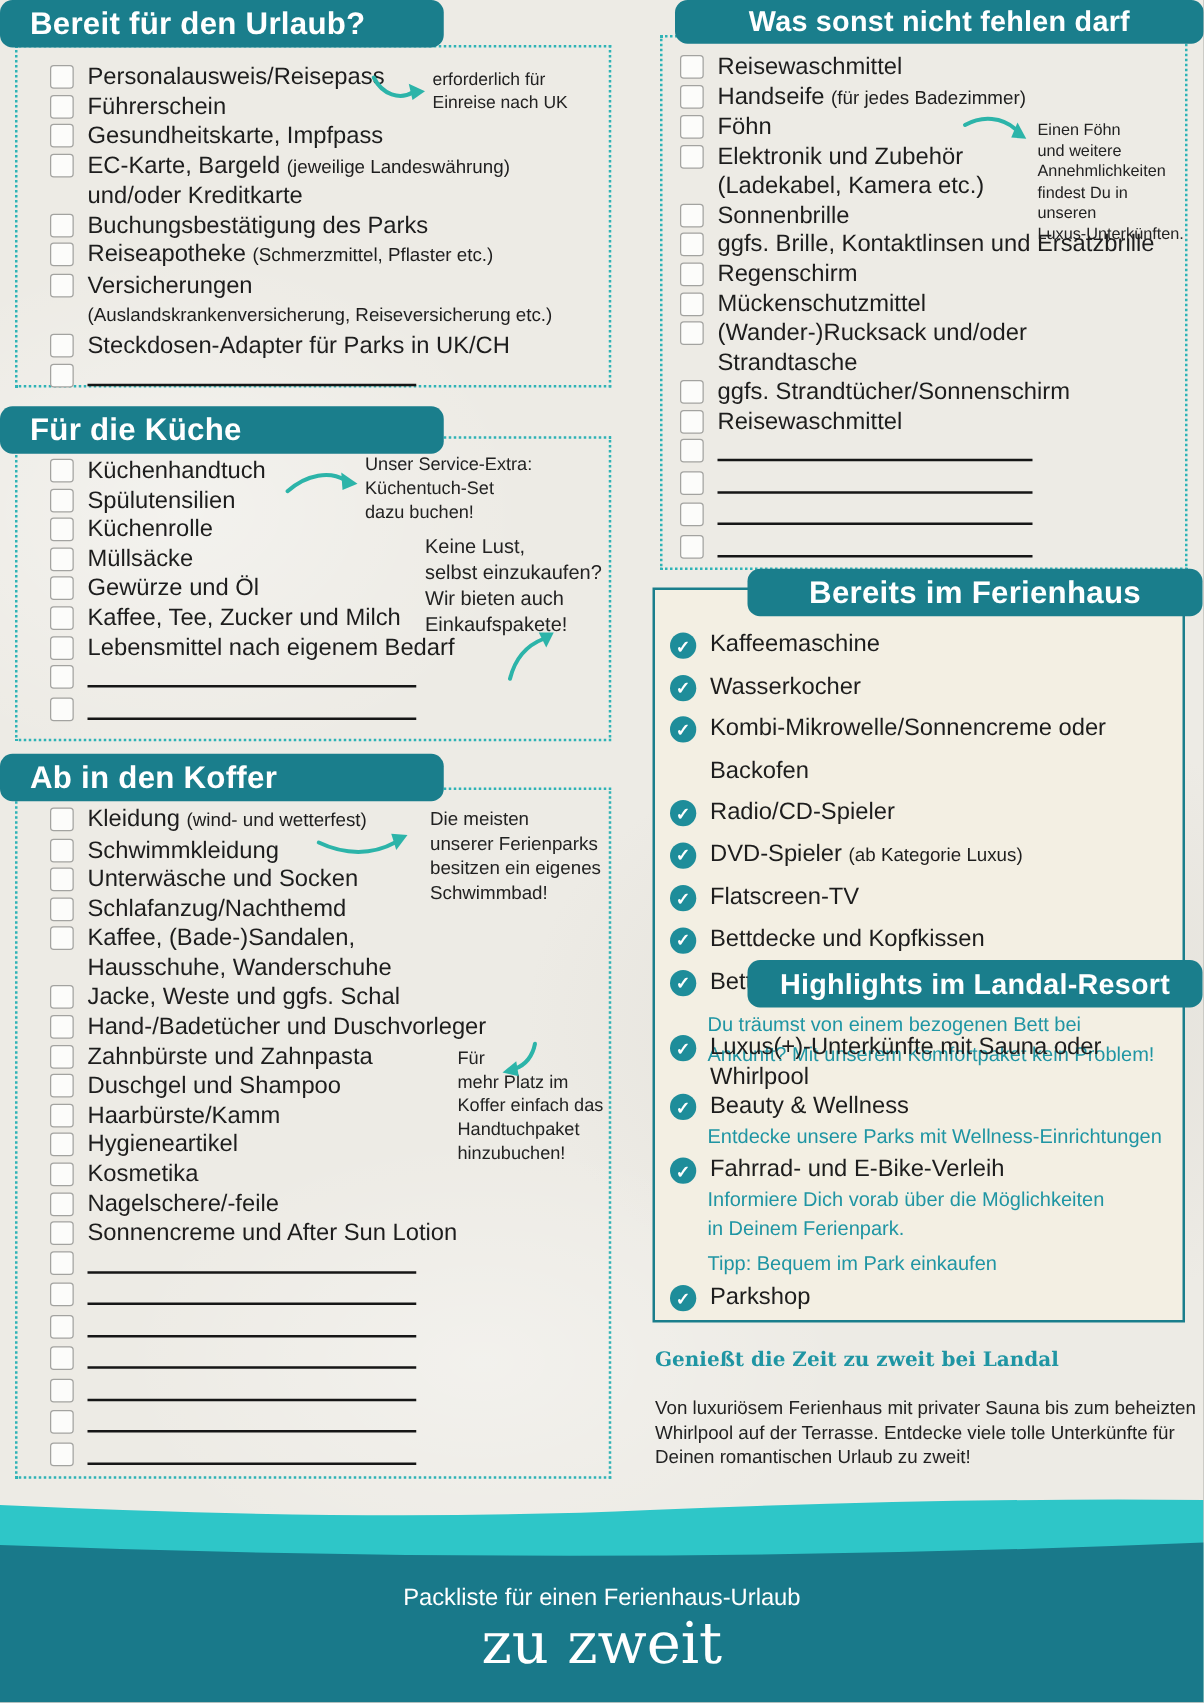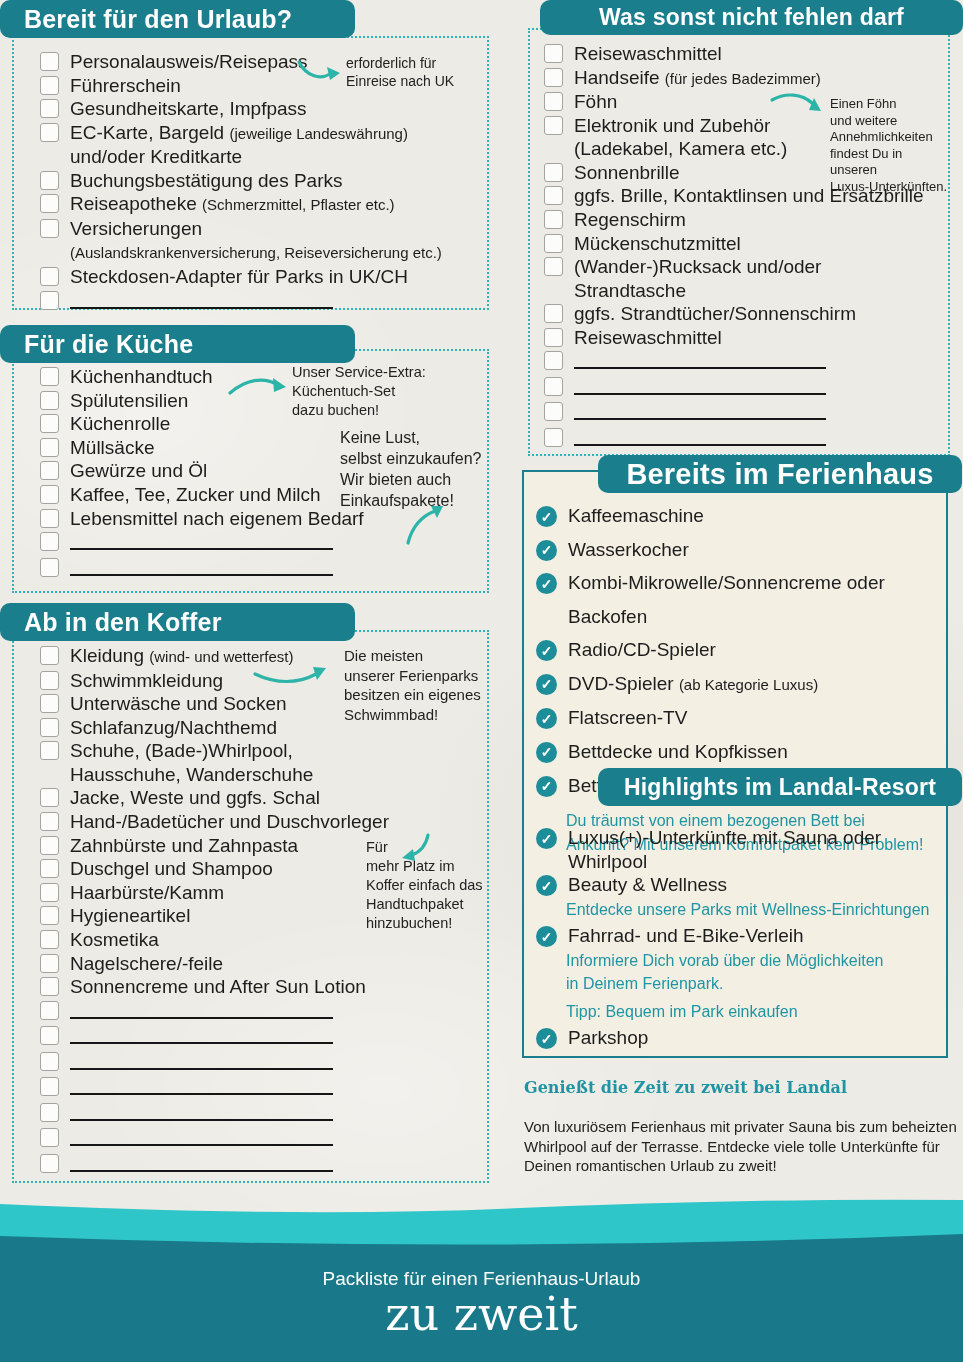--- a/index.html
+++ b/index.html
@@ -47,21 +47,21 @@
   .arrow path{fill:none;stroke:var(--teal-arrow);stroke-width:3.2;stroke-linecap:round;}
   .arrow polygon{fill:var(--teal-arrow);}
   
   #bandA{top:0;} #boxA{left:12px;top:36px;width:477px;height:274px;padding:12px 8px 0 26px;}
   #bandB{top:325px;} #boxB{left:12px;top:349px;width:477px;height:244px;padding:14px 8px 0 26px;}
   #bandC{top:603px;} #boxC{left:12px;top:630px;width:477px;height:553px;padding:12px 8px 0 26px;}
   #bandD{left:540px;top:0;width:423px;height:35px;font-size:23px;line-height:35px;text-align:center;padding:0;}
   #boxD{left:528px;top:28px;width:422px;height:428px;padding:12px 6px 0 14px;}
   #boxD .uline{width:252px;}
   #boxE{left:522px;top:470px;width:426px;height:588px;}
-  #bandE1{top:-17px;left:74px;width:364px;height:38px;font-size:29px;line-height:38px;text-align:center;padding:0;}
+  #bandE1{top:-17px;left:74px;width:364px;height:38px;font-size:25px;line-height:38px;text-align:center;padding:0;}
   #bandE2{top:296px;left:74px;width:364px;height:38px;font-size:23px;line-height:38px;text-align:center;padding:0;}
   #listE1{position:absolute;top:32px;left:12px;right:6px;gap:10px;}
   #listE2{position:absolute;top:354px;left:12px;right:6px;}
   #enjoy{position:absolute;left:524px;top:1078px;width:436px;z-index:2;}
   #enjoy h3{font-family:"DejaVu Serif",serif;font-weight:700;font-size:16px;color:var(--teal-note);margin-bottom:20px;}
   #enjoy p{font-size:15px;line-height:19.5px;color:#222;}
   #footer-svg{position:absolute;left:0;top:1190px;z-index:4;}
   .footer-text{position:absolute;left:0;width:963px;text-align:center;color:#fff;z-index:5;}
   #footer-line1{top:1268px;font-size:19px;}
   #footer-line2{top:1288px;font-family:"DejaVu Serif",serif;font-size:46px;line-height:52px;}
@@ -247,21 +247,21 @@
         </div>
 
         <div class="row t-check">
           <span class="cbx"></span>
           <span class="txt"><span class="main">Schlafanzug/Nachthemd</span> </span>
 
         </div>
 
         <div class="row t-check">
           <span class="cbx"></span>
-          <span class="txt"><span class="main">Schuhe, (Bade-)Whirlpool,</span> </span>
+          <span class="txt"><span class="main">Kaffee, (Bade-)Sandalen,</span> </span>
 
         </div>
 
         <div class="row t-cont">
           <span class="cbx"></span>
           <span class="txt"><span class="main">Hausschuhe, Wanderschuhe</span> </span>
 
         </div>
 
         <div class="row t-check">

